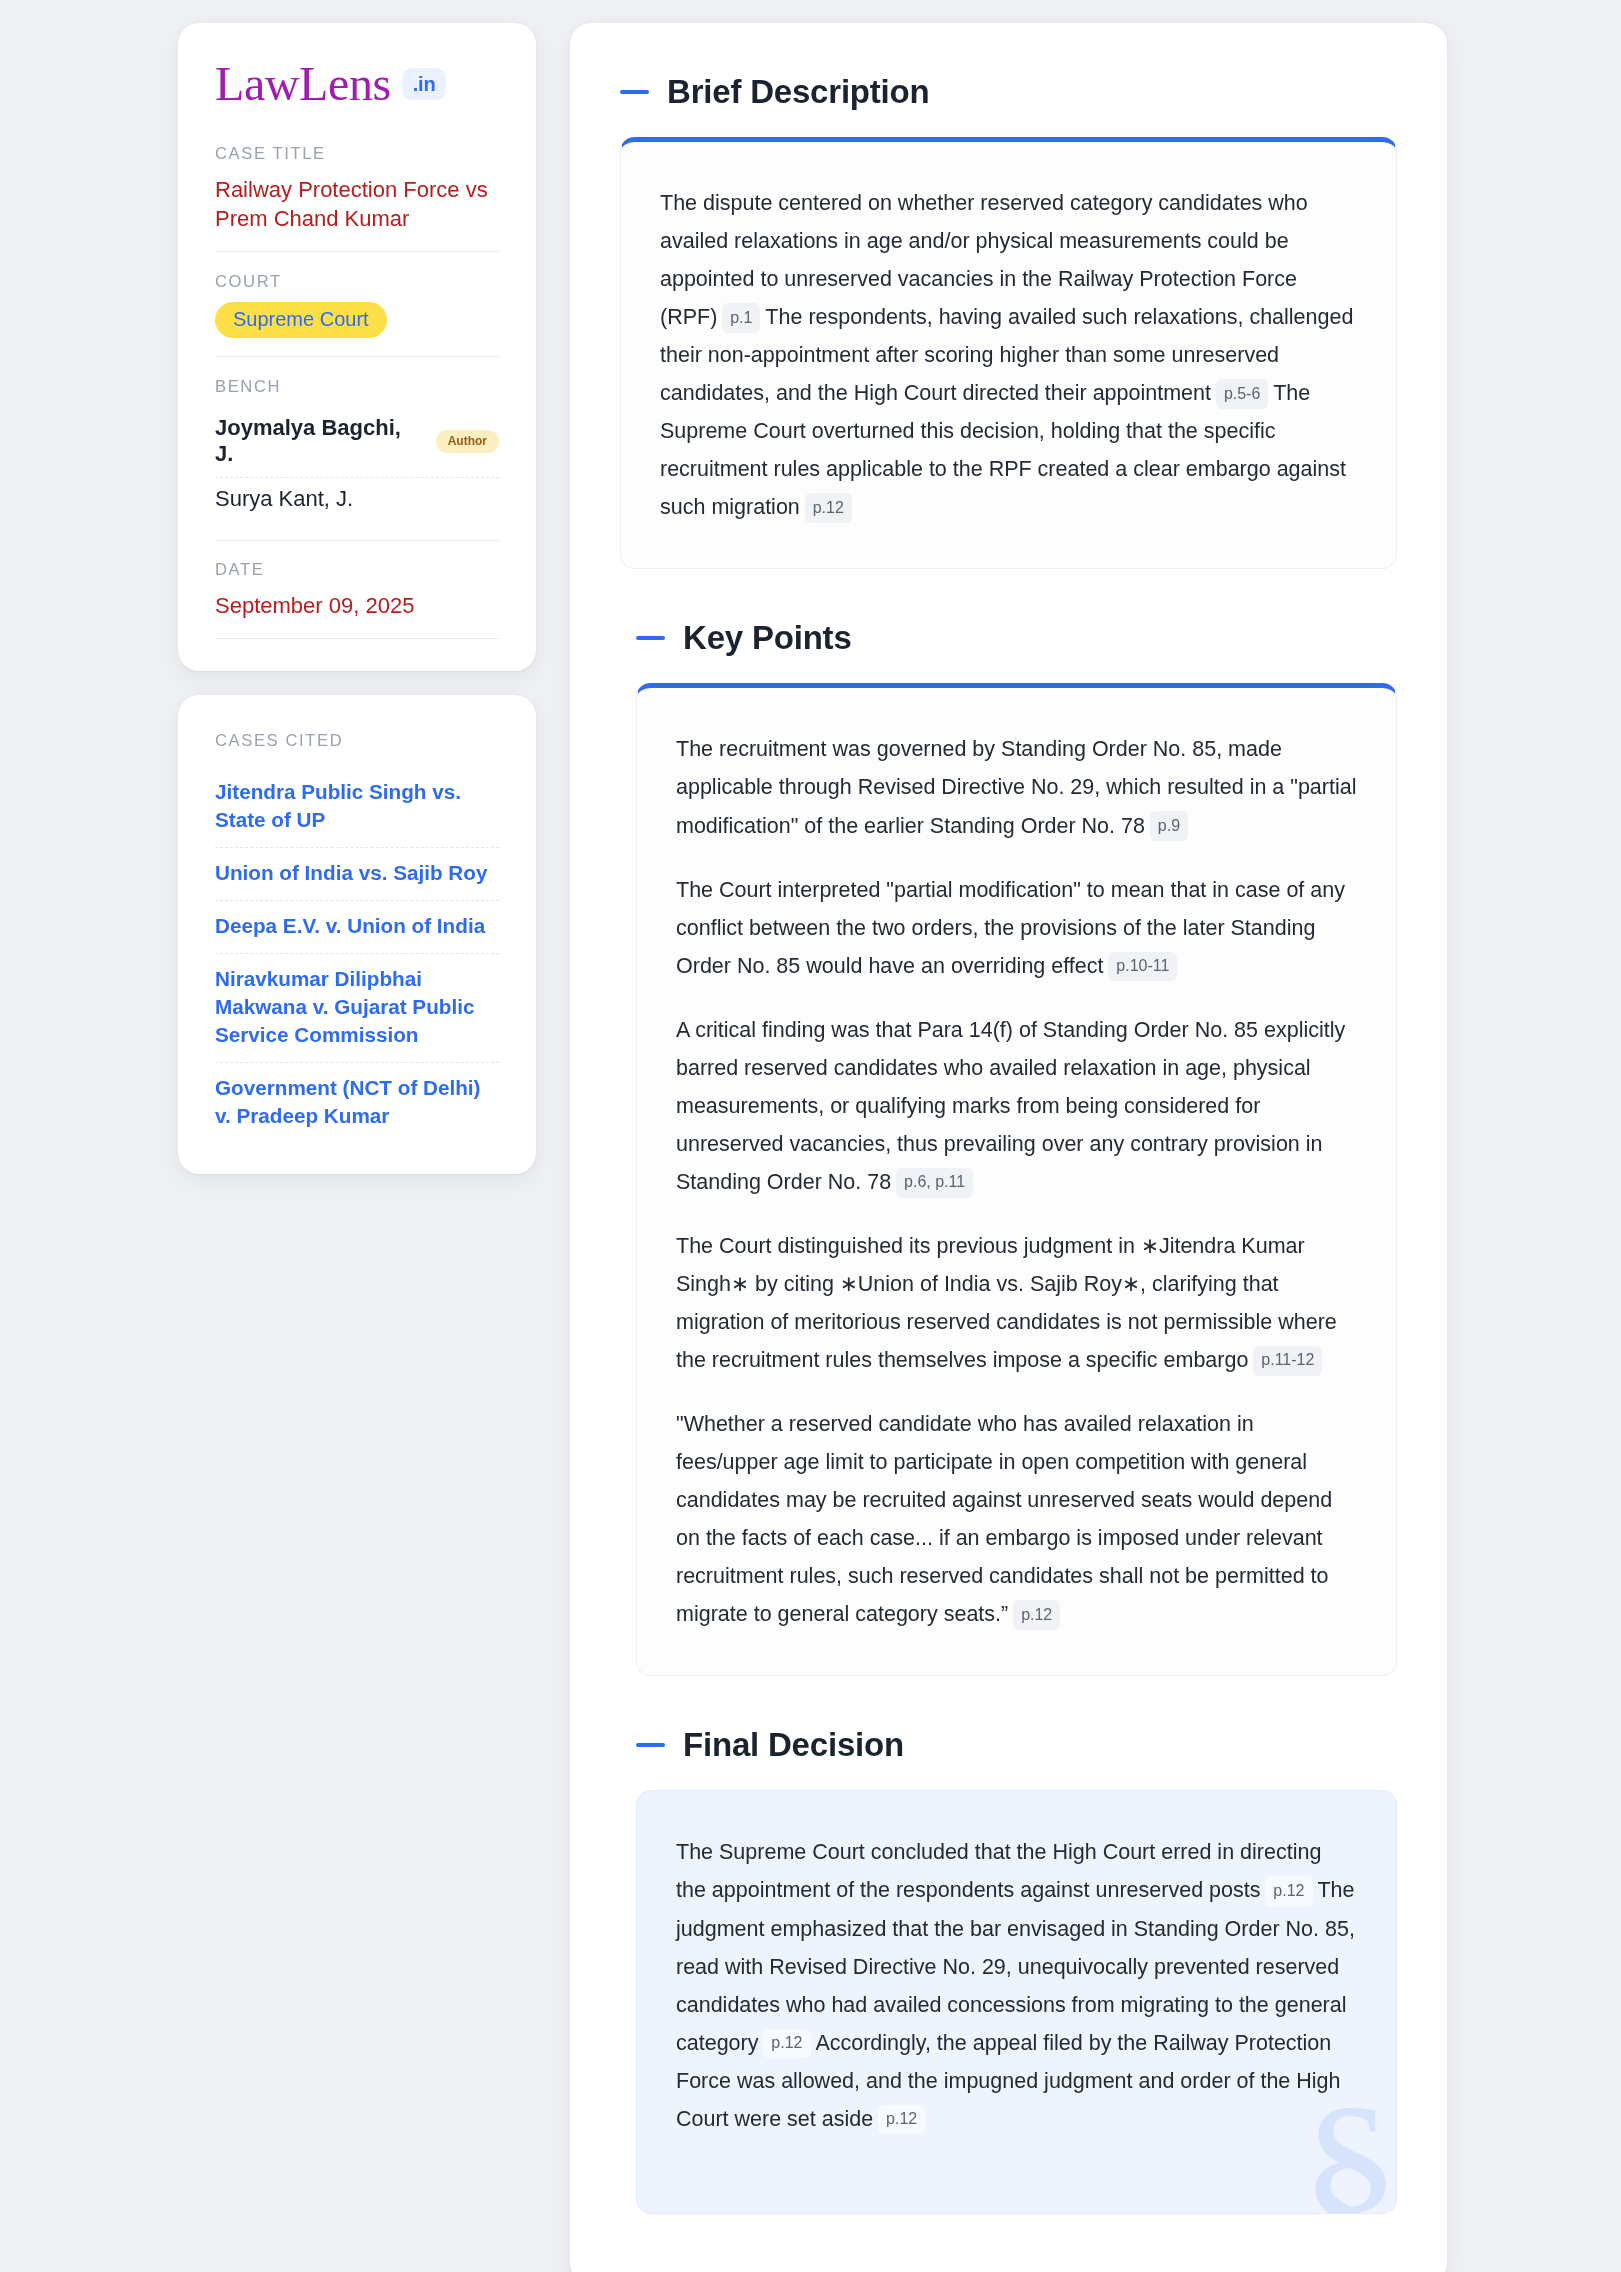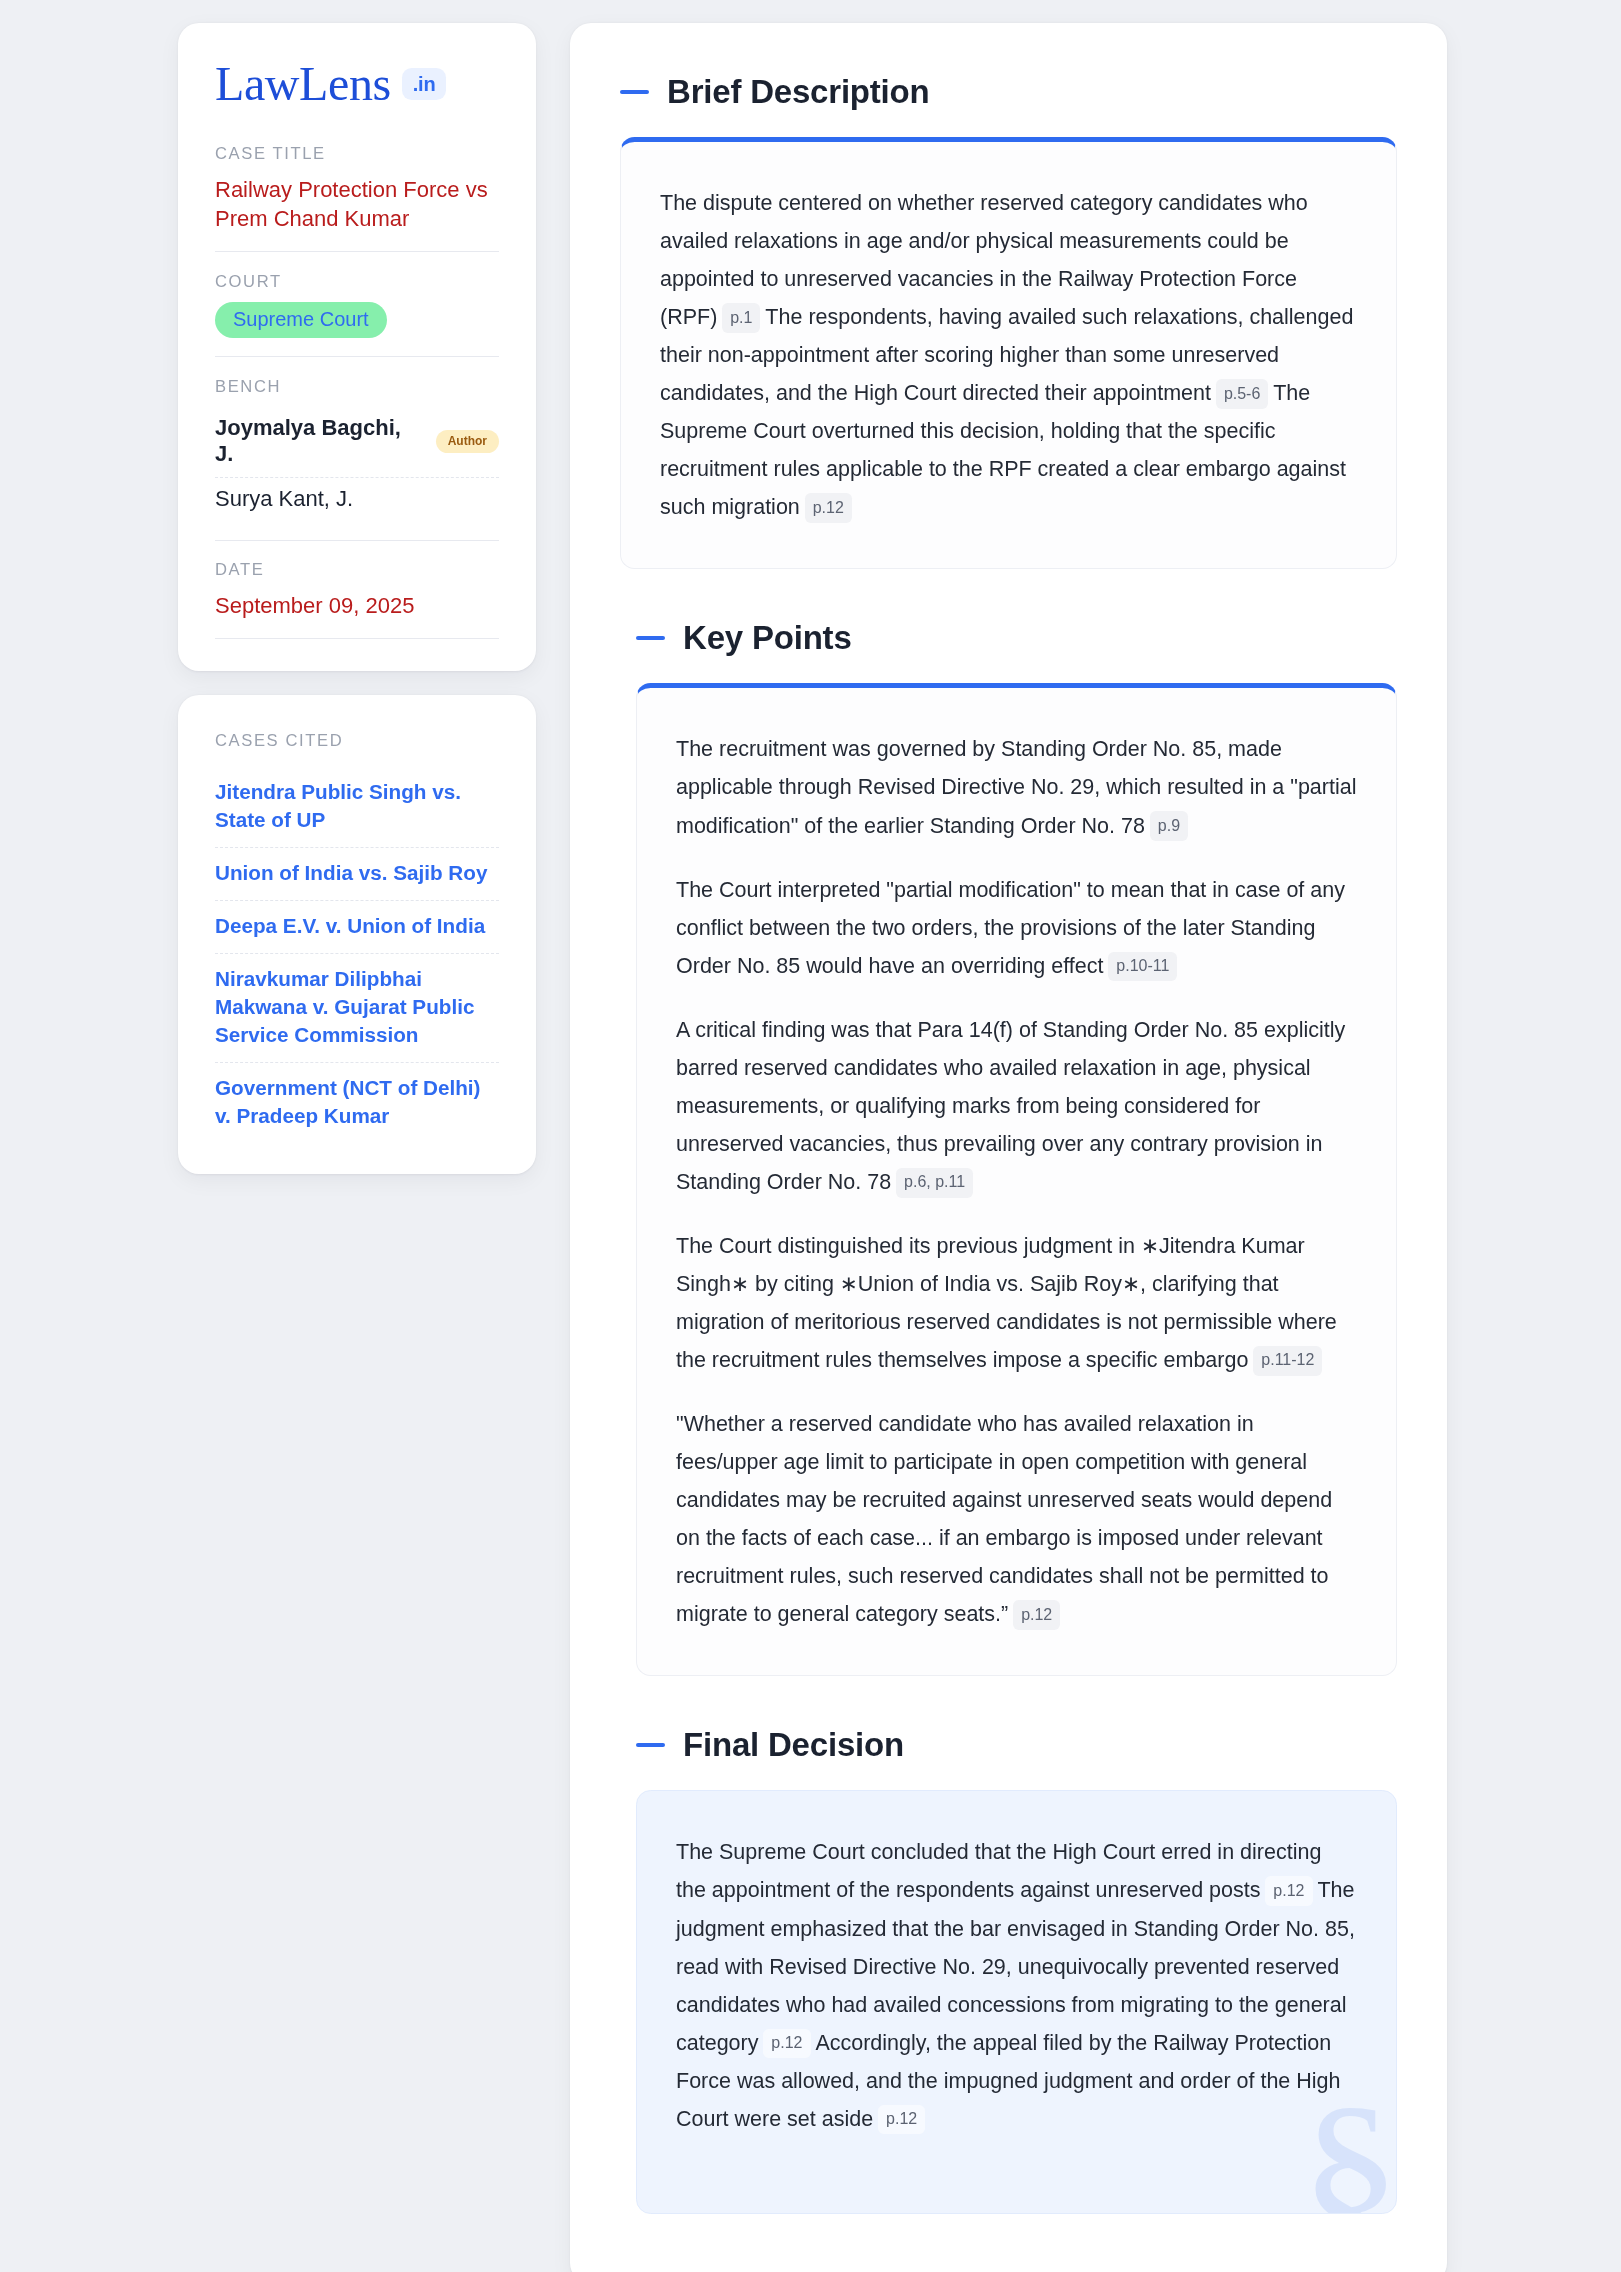--- a/index.html
+++ b/index.html
@@ -41,21 +41,21 @@
   .logo-row {
     display: flex;
     align-items: center;
     gap: 11.4px;
     margin-bottom: 36px;
   }
   .logo-text {
     font-family: "Liberation Serif", serif;
     font-size: 48px;
     line-height: 1;
-    color: #1d4ed8;
+    color: #a21caf;
     letter-spacing: -0.4px;
   }
   .logo-badge {
     background: #eaf1ff;
     color: #2f6bf0;
     font-size: 20px;
     font-weight: bold;
     border-radius: 9.7px;
     padding: 5.7px 10.5px 6.5px 10.5px;
     line-height: 1;
@@ -74,21 +74,21 @@
     margin-bottom: 10.5px;
   }
   .field-value {
     font-size: 22px;
     line-height: 1.33;
     color: #b91c1c;
   }
 
   .pill-court {
     display: inline-block;
-    background: #86efac;
+    background: #fde047;
     color: #2f6bf0;
     font-size: 20px;
     border-radius: 810px;
     padding: 7.3px 18px 9px 18px;
     line-height: 1;
   }
 
   .bench-row {
     display: flex;
     align-items: center;

